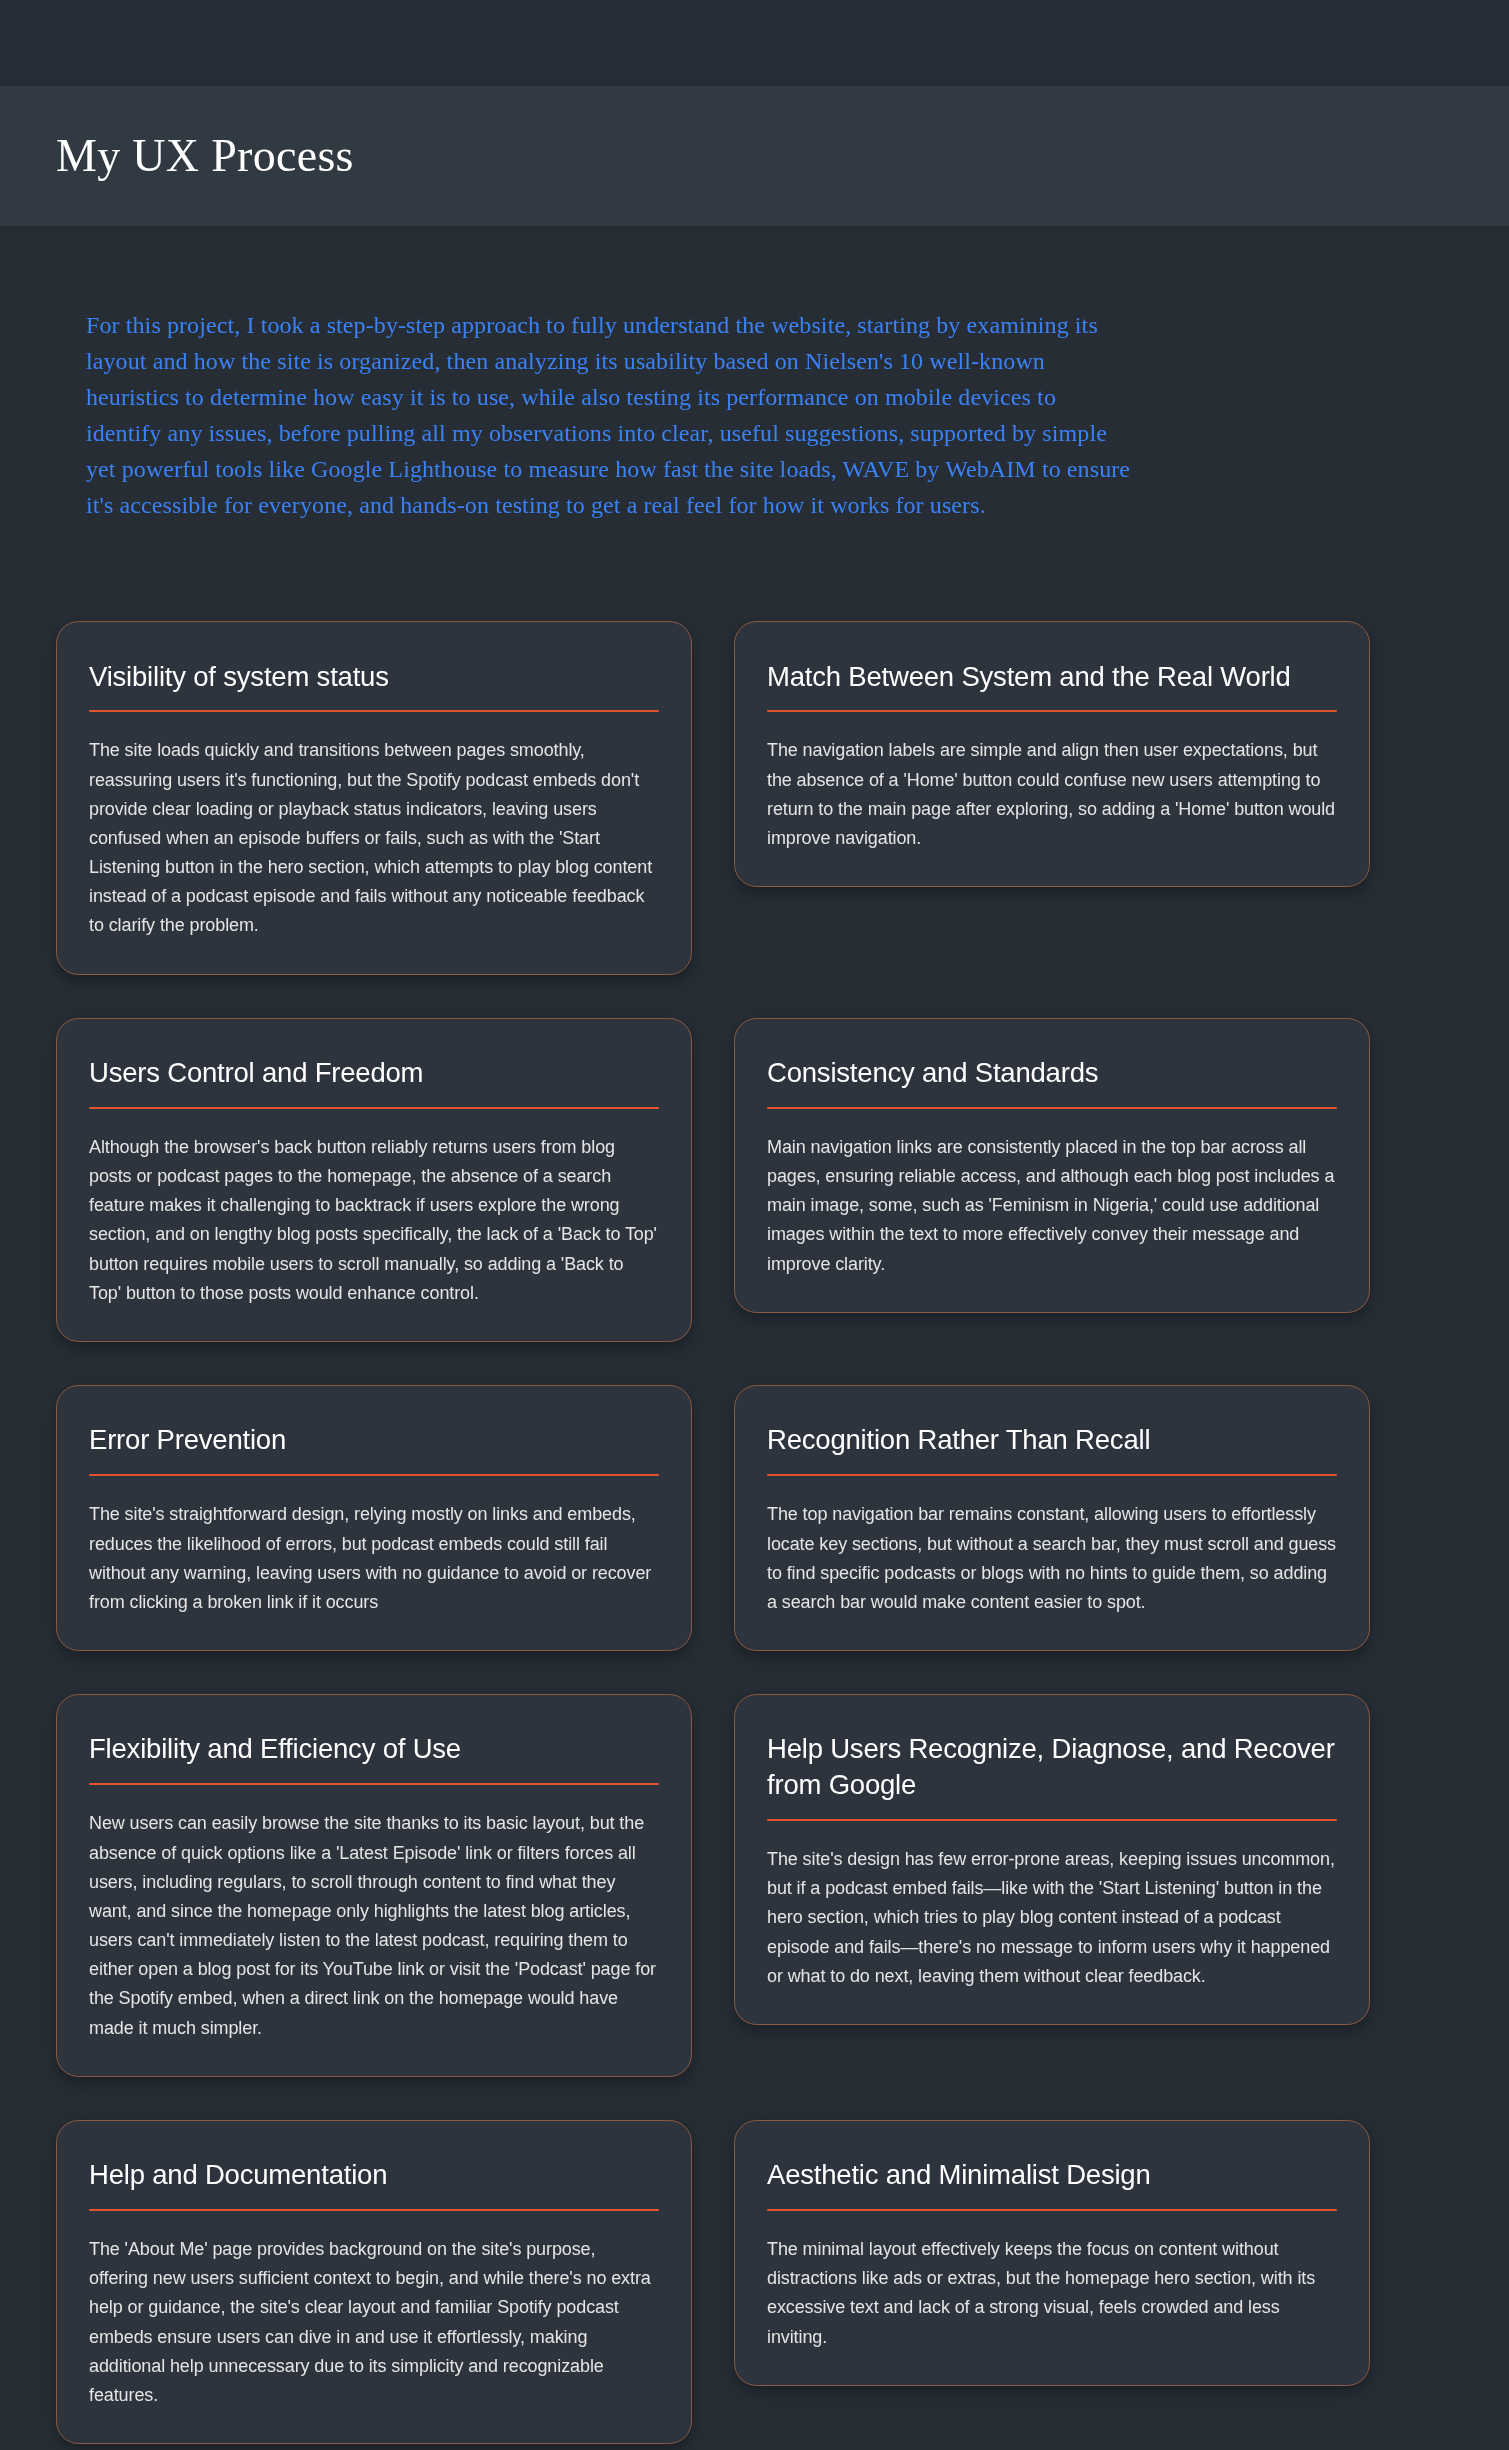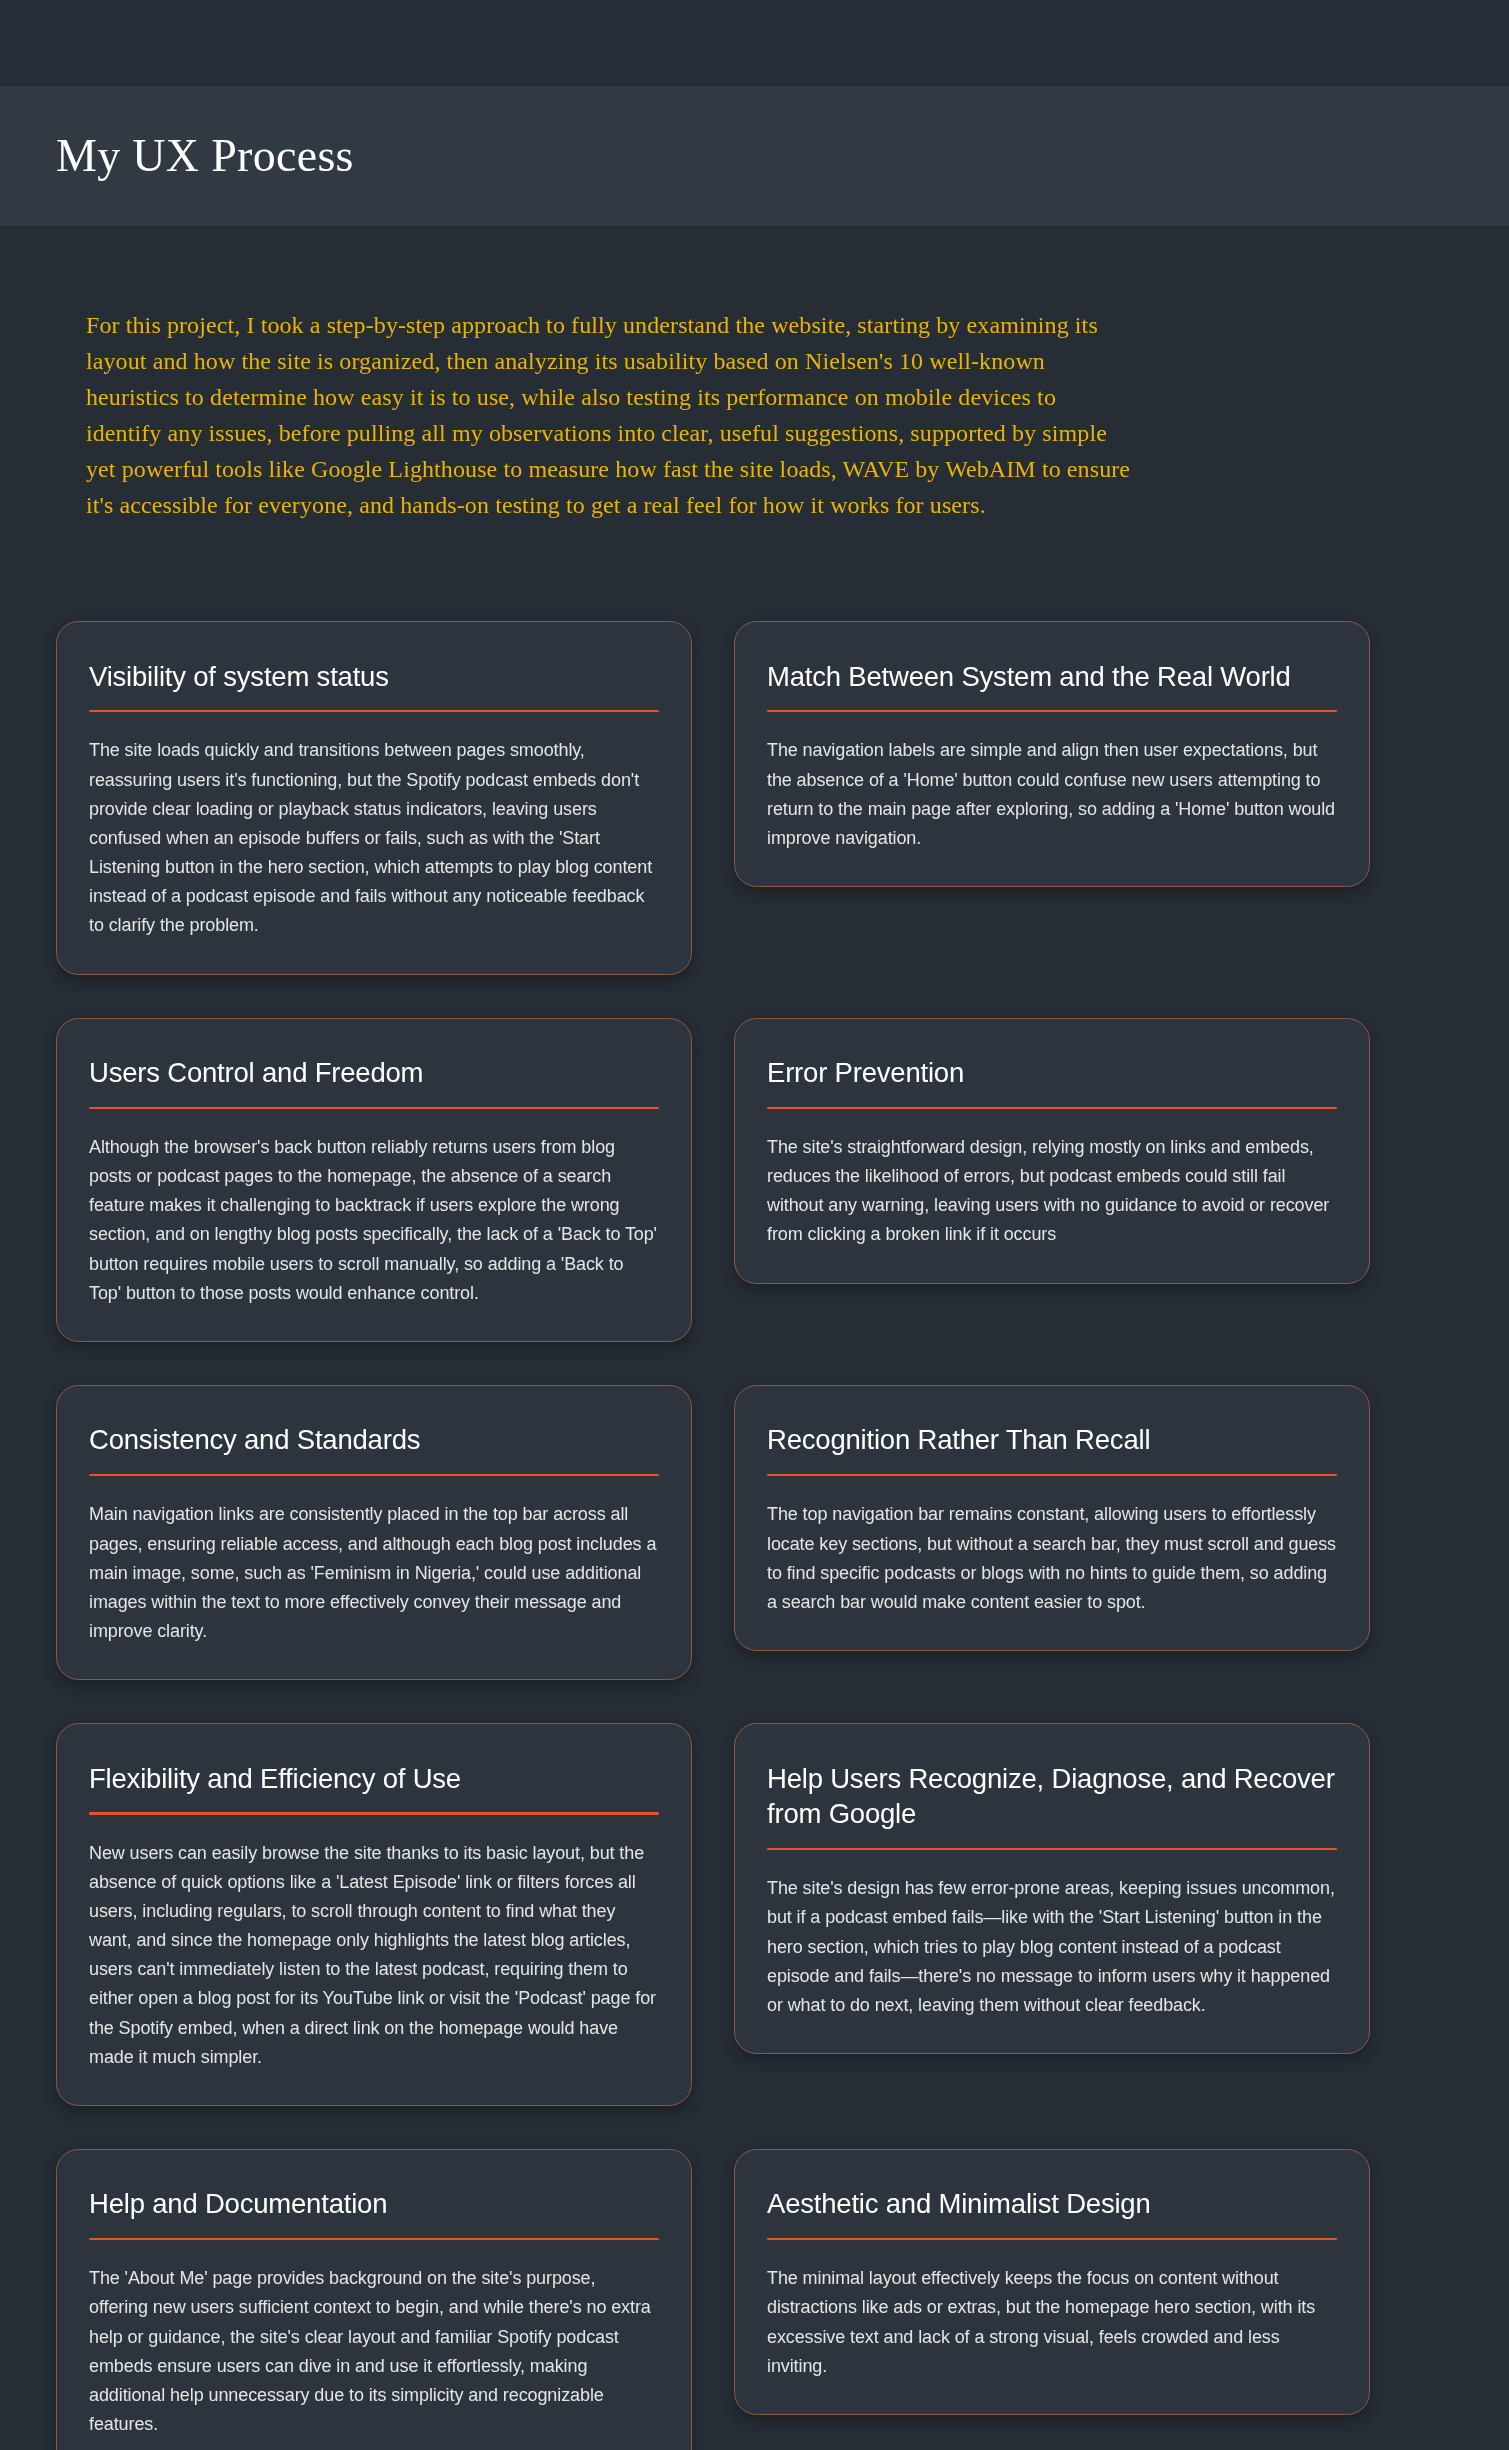--- a/index.html
+++ b/index.html
@@ -50,21 +50,21 @@
 
   
   .intro-wrap {
     padding: 81px 0 0 0;
   }
 
   .intro-text {
     font-family: "Liberation Serif", "DejaVu Serif", serif;
     font-size: 24px;
     line-height: 1.50;
-    color: #eab308;
+    color: #3b82f6;
     margin-left: 86px;
     max-width: 1046px;
     letter-spacing: 0.1px;
   }
 
   
   .cards-grid {
     margin: 98px 0 0 0;
     padding: 0 84px 0 56px;
     display: grid;
@@ -137,29 +137,29 @@
       <div class="card-body">The navigation labels are simple and align then user expectations, but the absence of a 'Home' button could confuse new users attempting to return to the main page after exploring, so adding a 'Home' button would improve navigation.</div>
     </div>
 
     <div class="card">
       <div class="card-title">Users Control and Freedom</div>
       <div class="card-rule"></div>
       <div class="card-body">Although the browser's back button reliably returns users from blog posts or podcast pages to the homepage, the absence of a search feature makes it challenging to backtrack if users explore the wrong section, and on lengthy blog posts specifically, the lack of a 'Back to Top' button requires mobile users to scroll manually, so adding a 'Back to Top' button to those posts would enhance control.</div>
     </div>
 
     <div class="card">
+      <div class="card-title">Consistency and Standards</div>
+      <div class="card-rule"></div>
+      <div class="card-body">Main navigation links are consistently placed in the top bar across all pages, ensuring reliable access, and although each blog post includes a main image, some, such as 'Feminism in Nigeria,' could use additional images within the text to more effectively convey their message and improve clarity.</div>
+    </div>
+
+    <div class="card">
       <div class="card-title">Error Prevention</div>
       <div class="card-rule"></div>
       <div class="card-body">The site's straightforward design, relying mostly on links and embeds, reduces the likelihood of errors, but podcast embeds could still fail without any warning, leaving users with no guidance to avoid or recover from clicking a broken link if it occurs</div>
-    </div>
-
-    <div class="card">
-      <div class="card-title">Consistency and Standards</div>
-      <div class="card-rule"></div>
-      <div class="card-body">Main navigation links are consistently placed in the top bar across all pages, ensuring reliable access, and although each blog post includes a main image, some, such as 'Feminism in Nigeria,' could use additional images within the text to more effectively convey their message and improve clarity.</div>
     </div>
 
     <div class="card">
       <div class="card-title">Recognition Rather Than Recall</div>
       <div class="card-rule"></div>
       <div class="card-body">The top navigation bar remains constant, allowing users to effortlessly locate key sections, but without a search bar, they must scroll and guess to find specific podcasts or blogs with no hints to guide them, so adding a search bar would make content easier to spot.</div>
     </div>
 
     <div class="card">
       <div class="card-title">Flexibility and Efficiency of Use</div>

